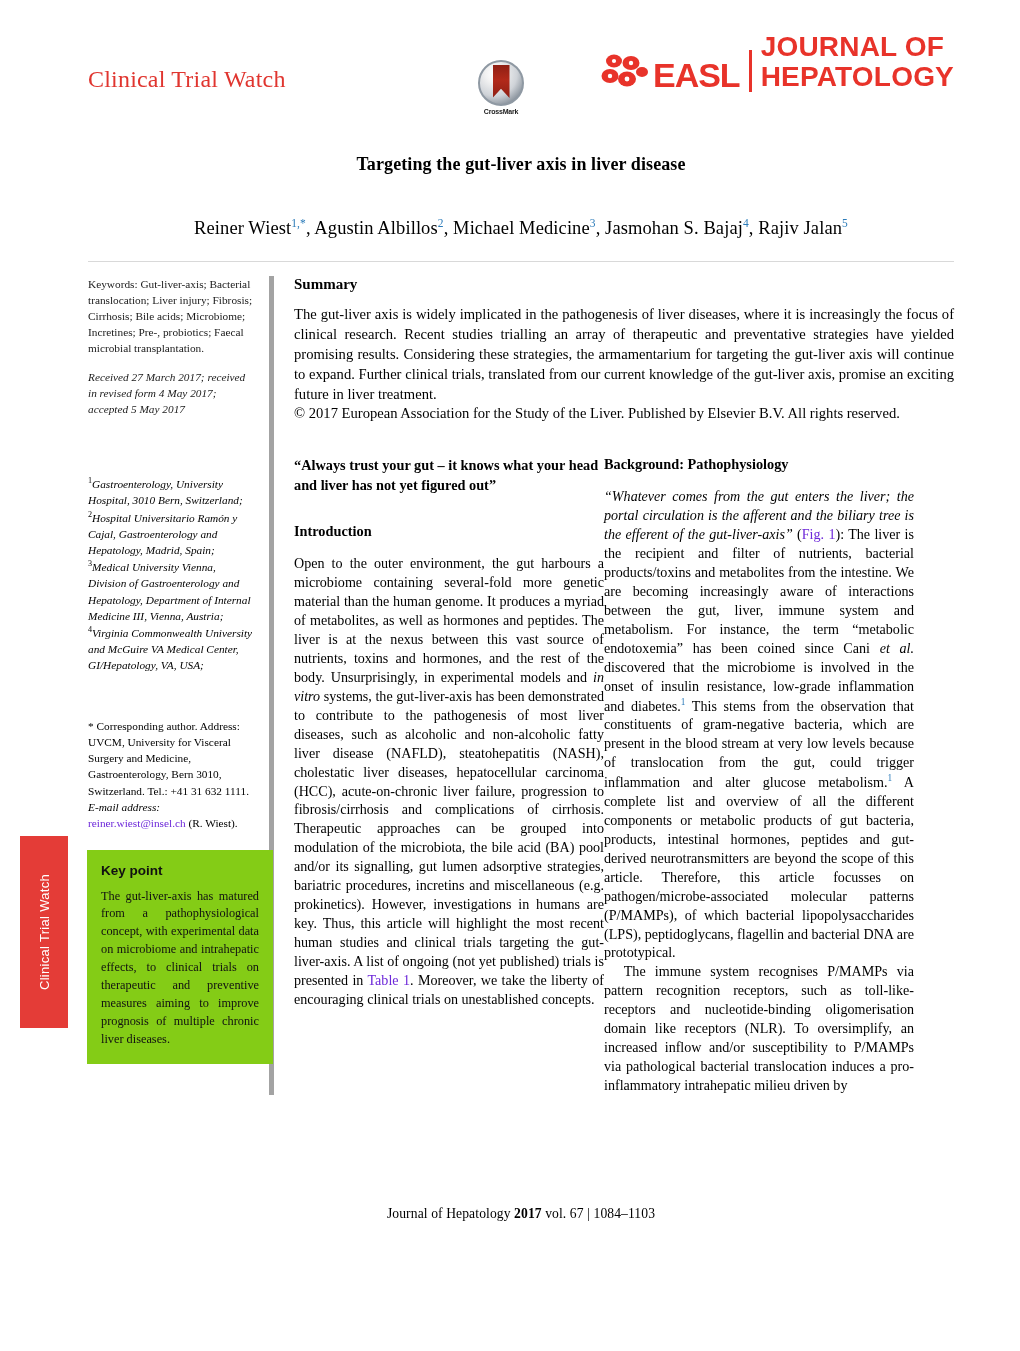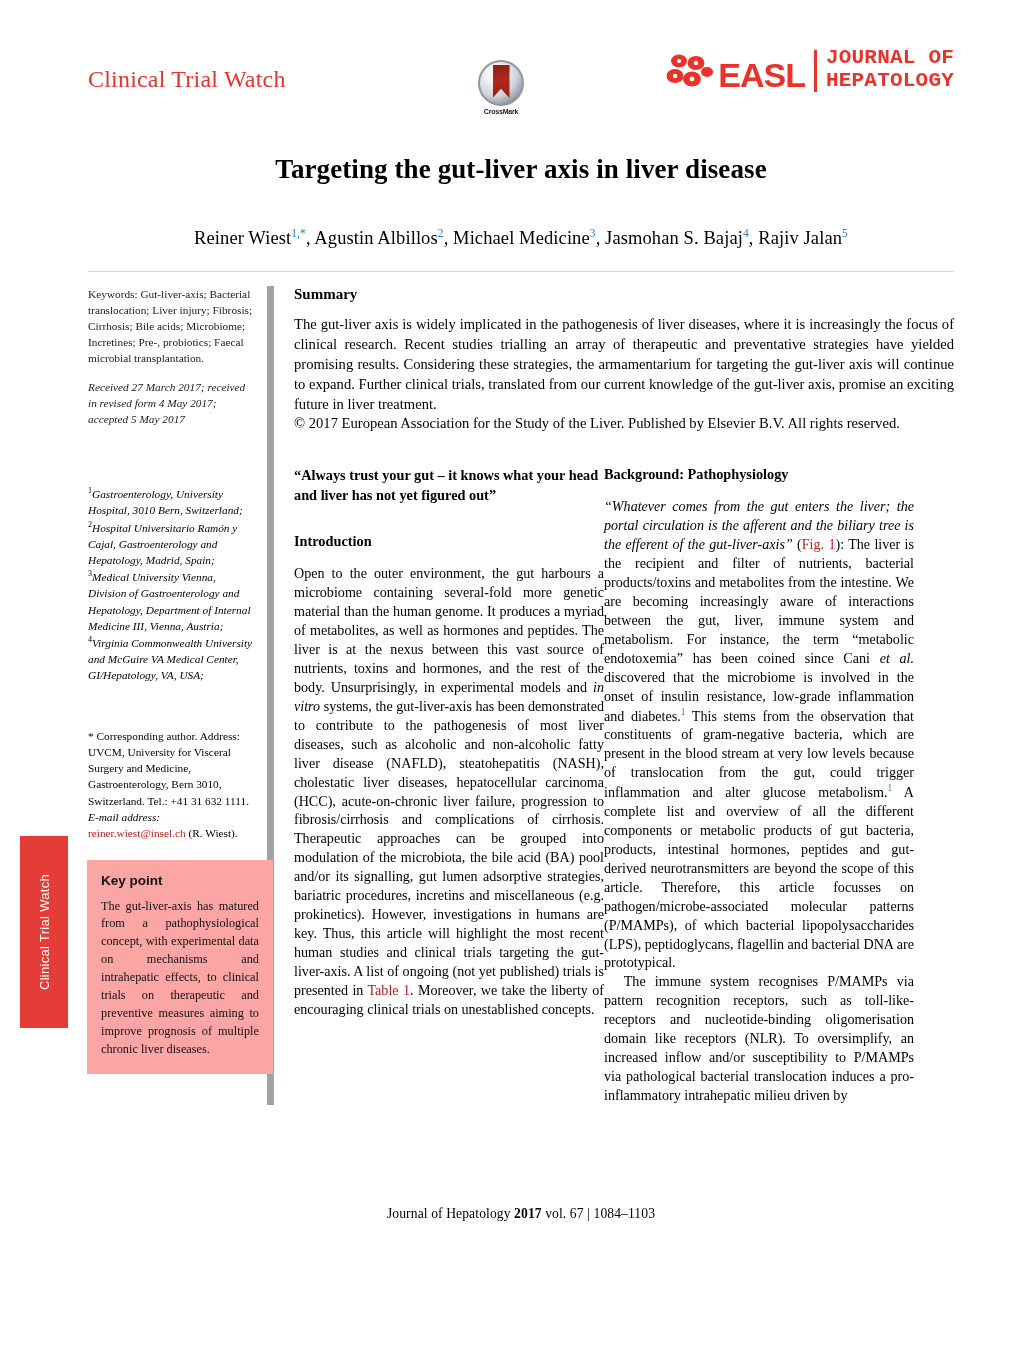--- a/index.html
+++ b/index.html
@@ -115,32 +115,32 @@
     line-height: 1;
     margin-left: 1px;
   }
   .easl-divider {
     width: 3px;
     height: 42px;
     background: #e8332a;
     margin: 0 9px;
   }
   .easl-journal {
-    font-family: Liberation Mono, monospace;
-    font-weight: bold;
-    font-size: 21px;
+    font-family: Liberation Sans, sans-serif;
+    font-weight: bold;
+    font-size: 28px;
     color: #e8332a;
     line-height: 1.07;
     letter-spacing: 0.2px;
   }
 
   
   .title-block { text-align: center; padding-top: 42px; }
   .article-title {
-    font-size: 27px;
+    font-size: 18px;
     font-weight: bold;
     margin: 0;
     letter-spacing: 0.1px;
   }
   .authors {
     font-size: 18.5px;
     margin-top: 42px;
     letter-spacing: 0.1px;
   }
   sup.aff { color: #2b7bb9; font-size: 0.62em; vertical-align: super; }
@@ -154,43 +154,43 @@
 
   
   .body-grid {
     display: flex;
     margin-top: 14px;
   }
   .col-side {
     width: 186px;
     flex: 0 0 186px;
     padding-right: 14px;
-    border-right: 7px solid #a3a3a3;
+    border-right: 5px solid #a3a3a3;
   }
   .col-main {
     flex: 1 1 auto;
     padding-left: 20px;
   }
 
   .meta-text {
     font-size: 11.3px;
     line-height: 1.42;
     color: #1a1a1a;
   }
   .meta-italic { font-style: italic; }
   .meta-block { margin-bottom: 13px; }
   .affil-block { font-style: italic; font-size: 11.3px; line-height: 1.44; }
   .affil-block sup { font-style: normal; font-size: 0.72em; vertical-align: super; }
   .corr-block { font-size: 11.3px; line-height: 1.44; }
   .corr-label { font-style: italic; }
-  .link { color: #b91c1c; text-decoration: none; }
+  .link { color: #6d28d9; text-decoration: none; }
 
   
   .keypoint {
-    background: #fca5a5;
+    background: #84cc16;
     padding: 13px 14px 15px 14px;
     margin-top: 18px;
     width: 186px;
     margin-left: -1px;
   }
   .keypoint h3 {
     font-family: "Liberation Sans", sans-serif;
     font-size: 13.5px;
     font-weight: bold;
     margin: 0 0 10px 0;
@@ -327,21 +327,21 @@
 
       <div class="corr-block" style="margin-top:44px;">
         <span>* Corresponding author. Address: UVCM, University for Visceral Surgery and Medicine, Gastroenterology, Bern 3010, Switzerland. Tel.: +41 31 632 1111.</span><br>
         <span class="corr-label">E-mail address:</span>
         <a class="link" href="#">reiner.wiest@insel.ch</a>
         <span>(R. Wiest).</span>
       </div>
 
       <div class="keypoint">
         <h3>Key point</h3>
-        <p>The gut-liver-axis has matured from a pathophysiological concept, with experimental data on mechanisms and intrahepatic effects, to clinical trials on therapeutic and preventive measures aiming to improve prognosis of multiple chronic liver diseases.</p>
+        <p>The gut-liver-axis has matured from a pathophysiological concept, with experimental data on microbiome and intrahepatic effects, to clinical trials on therapeutic and preventive measures aiming to improve prognosis of multiple chronic liver diseases.</p>
       </div>
     </div>
 
     <div class="col-main">
 
       <h2 class="summary-head">Summary</h2>
       <p class="summary-body">The gut-liver axis is widely implicated in the pathogenesis of liver diseases, where it is increasingly the focus of clinical research. Recent studies trialling an array of therapeutic and preventative strategies have yielded promising results. Considering these strategies, the armamentarium for targeting the gut-liver axis will continue to expand. Further clinical trials, translated from our current knowledge of the gut-liver axis, promise an exciting future in liver treatment.</p>
       <p class="summary-body summary-copyright">© 2017 European Association for the Study of the Liver. Published by Elsevier B.V. All rights reserved.</p>
 
       <div class="two-col">

